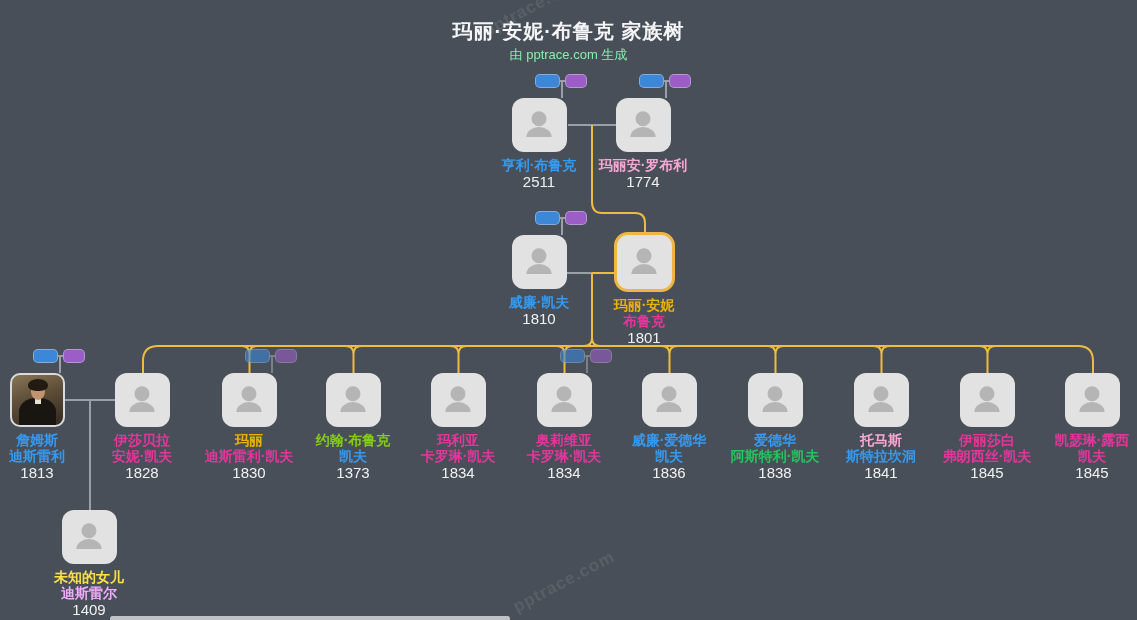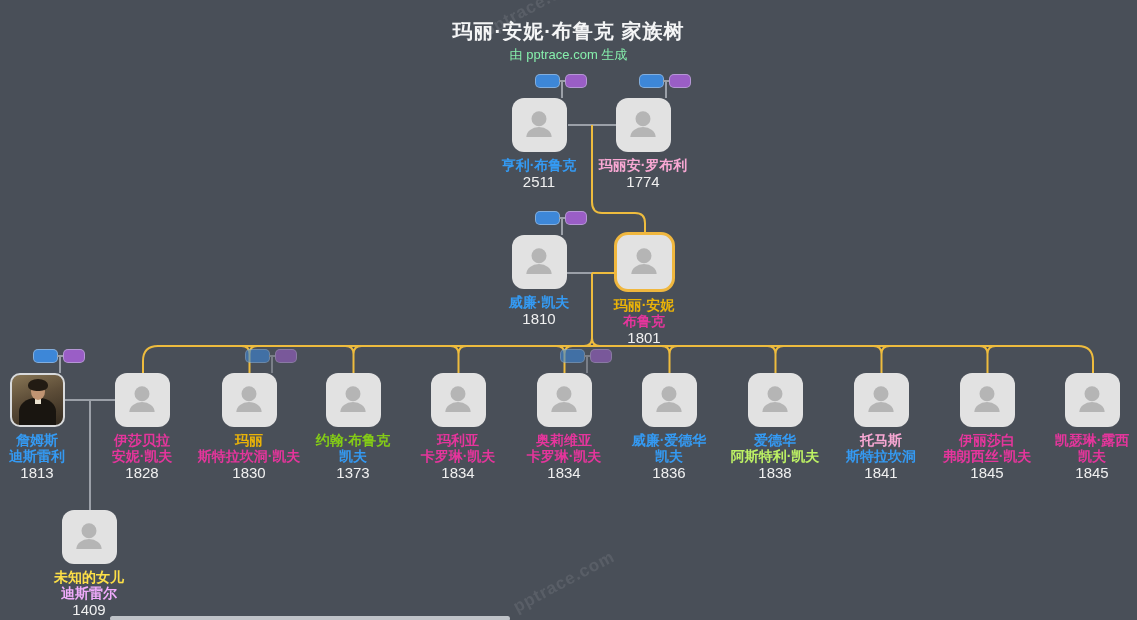--- a/index.html
+++ b/index.html
@@ -199,21 +199,21 @@
           <span class="pill-link-v"></span>
         </div>
         <div class="card">
           <svg class="sil" viewBox="0 0 24 24">
             <circle cx="12" cy="8" r="5.6"></circle>
             <path d="M2.5 21.8 A9.5 7.6 0 0 1 21.5 21.8 Z"></path>
           </svg>
         </div>
         <div class="label">
           <div class="nm-line" style="color:#eab308">玛丽</div>
-          <div class="nm-line" style="color:#e5359c">斯特拉坎洞·凯夫</div>
+          <div class="nm-line" style="color:#e5359c">迪斯雷利·凯夫</div>
           <div class="yr">1830</div>
         </div>
       </div>
       <div class="person" style="left: 326px; top: 373px;">
         <div class="card">
           <svg class="sil" viewBox="0 0 24 24">
             <circle cx="12" cy="8" r="5.6"></circle>
             <path d="M2.5 21.8 A9.5 7.6 0 0 1 21.5 21.8 Z"></path>
           </svg>
         </div>
@@ -270,21 +270,21 @@
       </div>
       <div class="person" style="left: 748px; top: 373px;">
         <div class="card">
           <svg class="sil" viewBox="0 0 24 24">
             <circle cx="12" cy="8" r="5.6"></circle>
             <path d="M2.5 21.8 A9.5 7.6 0 0 1 21.5 21.8 Z"></path>
           </svg>
         </div>
         <div class="label">
           <div class="nm-line" style="color:#349af3">爱德华</div>
-          <div class="nm-line" style="color:#bef264">阿斯特利·凯夫</div>
+          <div class="nm-line" style="color:#22c55e">阿斯特利·凯夫</div>
           <div class="yr">1838</div>
         </div>
       </div>
       <div class="person" style="left: 854px; top: 373px;">
         <div class="card">
           <svg class="sil" viewBox="0 0 24 24">
             <circle cx="12" cy="8" r="5.6"></circle>
             <path d="M2.5 21.8 A9.5 7.6 0 0 1 21.5 21.8 Z"></path>
           </svg>
         </div>

